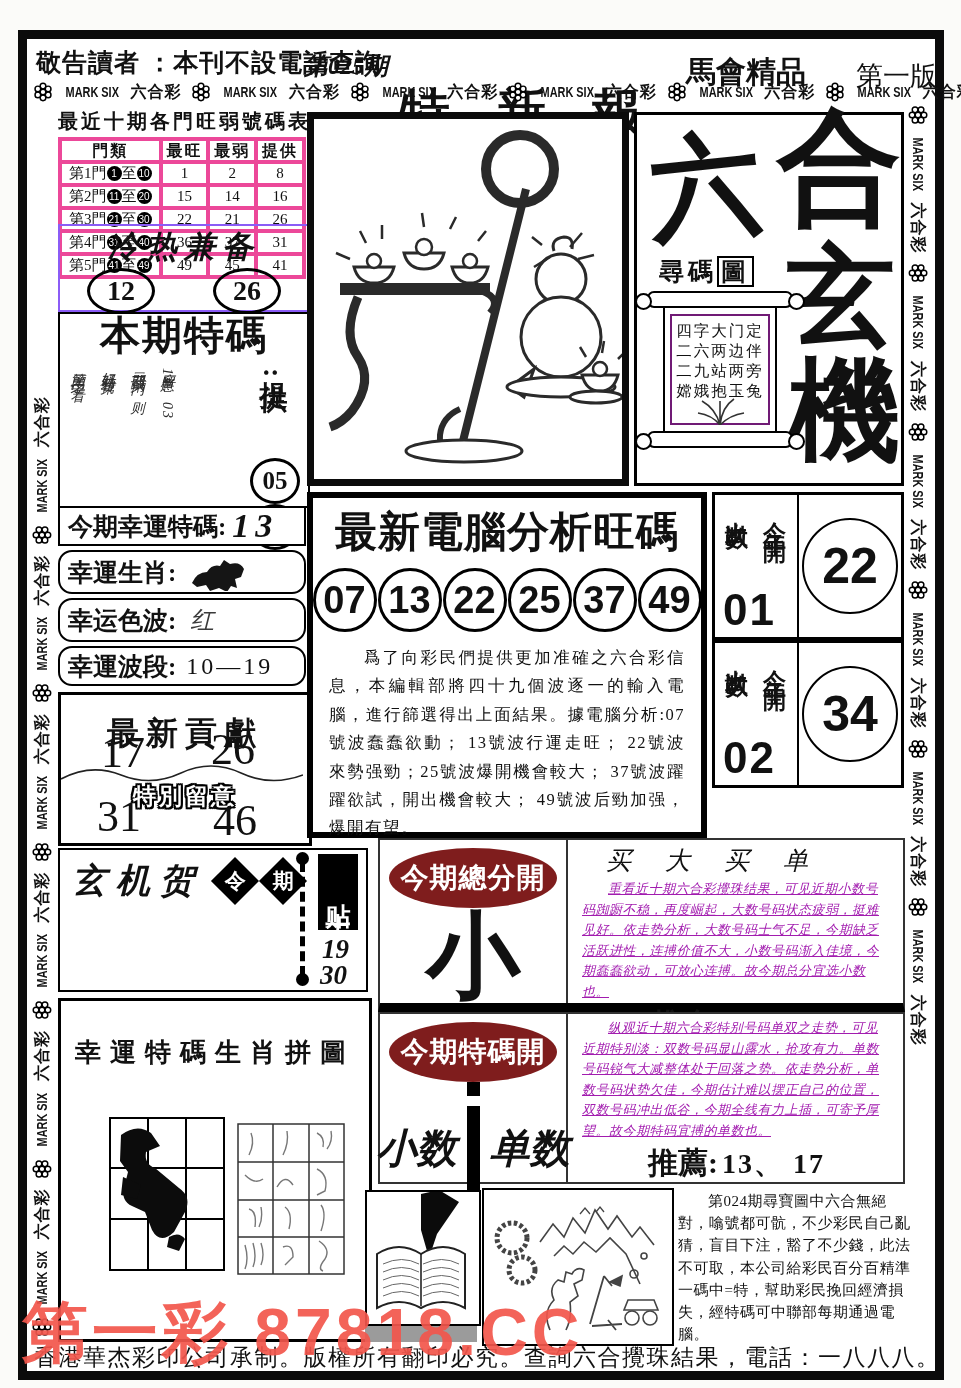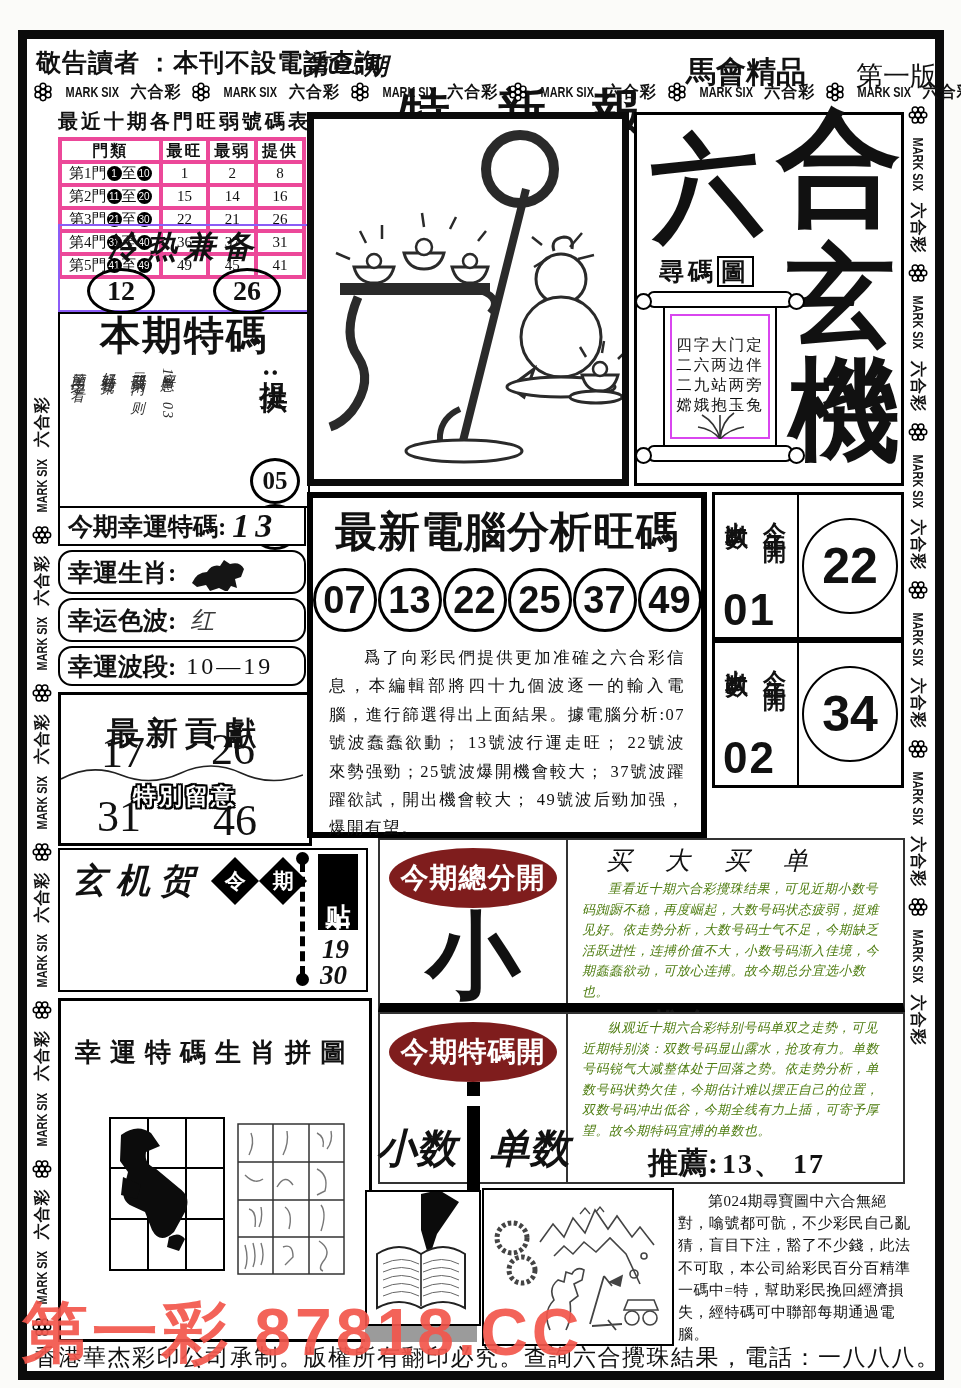--- a/index.html
+++ b/index.html
@@ -98,21 +98,21 @@
   .art .c2{right:0px;top:-8px;font-size:124px;}
   .art .c3{right:6px;top:128px;font-size:108px;}
   .art .c4{right:0px;top:240px;font-size:112px;}
   .art .maplab{position:absolute;left:22px;top:140px;font-size:25px;font-weight:900;letter-spacing:4px;}
   .art .maplab b{border:2px solid #000;padding:0 2px;font-weight:900;}
   .scroll{position:absolute;left:10px;top:176px;width:146px;}
   .roller{height:13px;border:2px solid #000;border-radius:7px;position:relative;background:#fff;}
   .roller:before,.roller:after{content:"";position:absolute;top:0px;width:13px;height:13px;border:2px solid #000;border-radius:50%;background:#fff;}
   .roller:before{left:-14px;} .roller:after{right:-14px;}
   .scroll .paper{margin:0 16px;border-left:2px solid #000;border-right:2px solid #000;padding:6px 5px;background:#fff;}
-  .scroll .verse{border:2px solid #d946ef;padding:19px 2px 22px 2px;text-align:center;font-size:15.5px;line-height:20px;letter-spacing:2px;position:relative;}
+  .scroll .verse{border:2px solid #701a75;padding:5px 2px 22px 2px;text-align:center;font-size:15.5px;line-height:20px;letter-spacing:2px;position:relative;}
   .scroll .verse svg{position:absolute;left:50%;transform:translateX(-50%);bottom:-2px;}
   
   .comp{left:307px;top:492px;width:400px;height:346px;border:6px solid #000;position:absolute;background:#fff;box-sizing:border-box;}
   .comp .t{text-align:center;font-size:42px;font-weight:900;letter-spacing:1px;margin-top:6px;white-space:nowrap;}
   .comp .nums{display:flex;justify-content:center;gap:1px;margin-top:8px;}
   .comp .onum{width:58px;height:58px;font-size:38px;font-family:"Liberation Sans",sans-serif;border-width:3px;flex:none;}
   .comp p{margin:12px 16px 0 16px;font-size:16.5px;line-height:1.72;letter-spacing:1.5px;text-align:justify;text-indent:2.1em;}
   
   .freq{width:192px;height:148px;border:3px solid #000;position:absolute;display:flex;background:#fff;box-sizing:border-box;}
   .fq1{left:712px;top:492px;} .fq2{left:712px;top:640px;}
@@ -129,21 +129,21 @@
   .sect .lcell{width:186px;border-right:2px solid #333;position:relative;flex:none;}
   .badge{margin:8px auto 0 auto;width:168px;height:60px;background:#7f1d1d;color:#fff;border-radius:50%;
          display:flex;align-items:center;justify-content:center;font-size:28px;font-weight:700;letter-spacing:1px;white-space:nowrap;}
   .sect1 .bigchar{text-align:center;font-size:94px;font-weight:700;line-height:96px;}
   .duo{display:flex;align-items:center;justify-content:center;margin-top:10px;gap:10px;}
   .duo .w{font-size:40px;font-weight:900;font-style:italic;white-space:nowrap;}
   .duo .bar{width:13px;height:84px;background:#000;flex:none;}
   .stem{width:13px;height:14px;background:#000;margin:0 auto;}
   .sect .rcell{flex:1;padding:2px 12px 0 14px;position:relative;}
   .sect .hdr4{font-size:25px;font-style:italic;letter-spacing:34px;margin:2px 0 2px 24px;white-space:nowrap;}
-  .sect p{margin:2px 0 0 0;font-size:13px;line-height:1.58;letter-spacing:.5px;font-style:italic;text-indent:2em;color:#4d7c0f;}
+  .sect p{margin:2px 0 0 0;font-size:13px;line-height:1.58;letter-spacing:.5px;font-style:italic;text-indent:2em;color:#a21caf;text-decoration:underline;}
   .sect .tip{margin-top:2px;text-align:center;white-space:nowrap;}
   .sect .tip .tl{font-size:30px;font-weight:900;}
   .sect .tip .tn{font-size:28px;font-weight:700;letter-spacing:2px;}
   
   .bookbox{left:365px;top:1190px;width:112px;height:132px;border:2px solid #000;position:absolute;background:#fff;}
   .graybar{left:365px;top:1326px;width:112px;height:16px;background:#9b9b9b;position:absolute;}
   .mapbox{left:482px;top:1188px;width:188px;height:154px;border:2px solid #000;position:absolute;background:#fff;}
   .btext{left:678px;top:1190px;width:234px;position:absolute;font-size:15px;line-height:1.48;letter-spacing:.5px;text-indent:2em;}
   
   .footer{left:34px;top:1342px;width:892px;position:absolute;font-size:23px;letter-spacing:1.5px;white-space:nowrap;}

